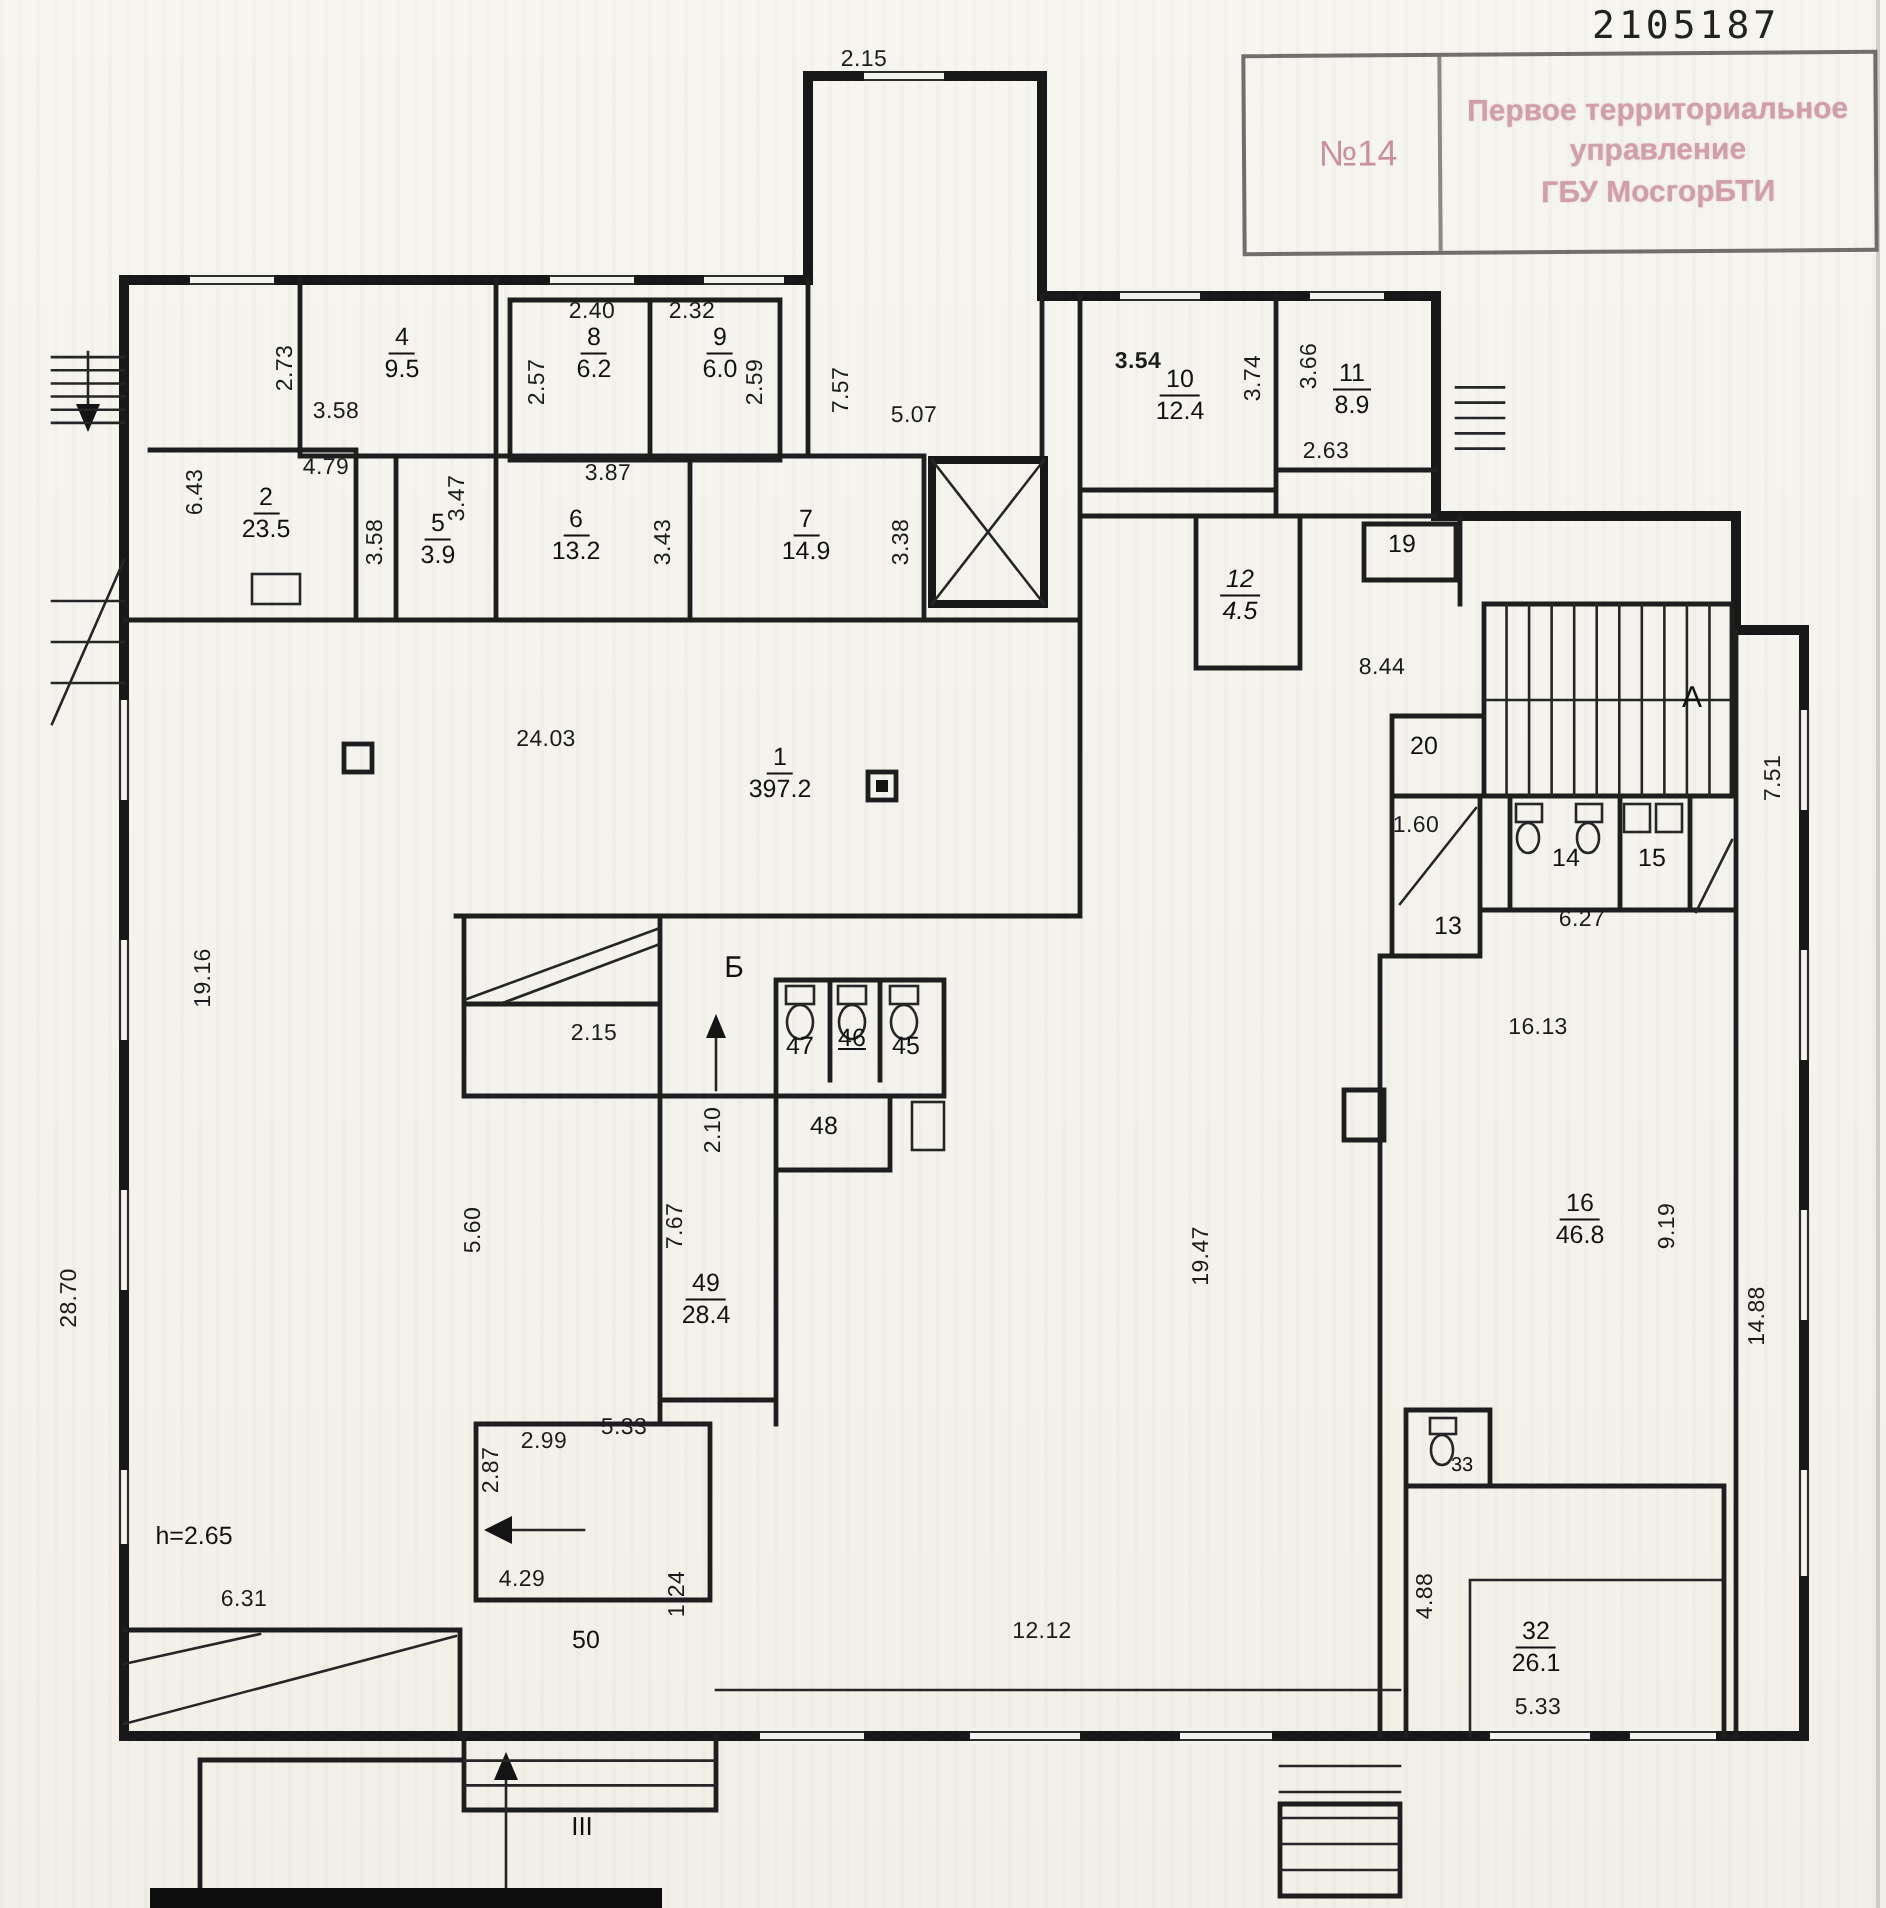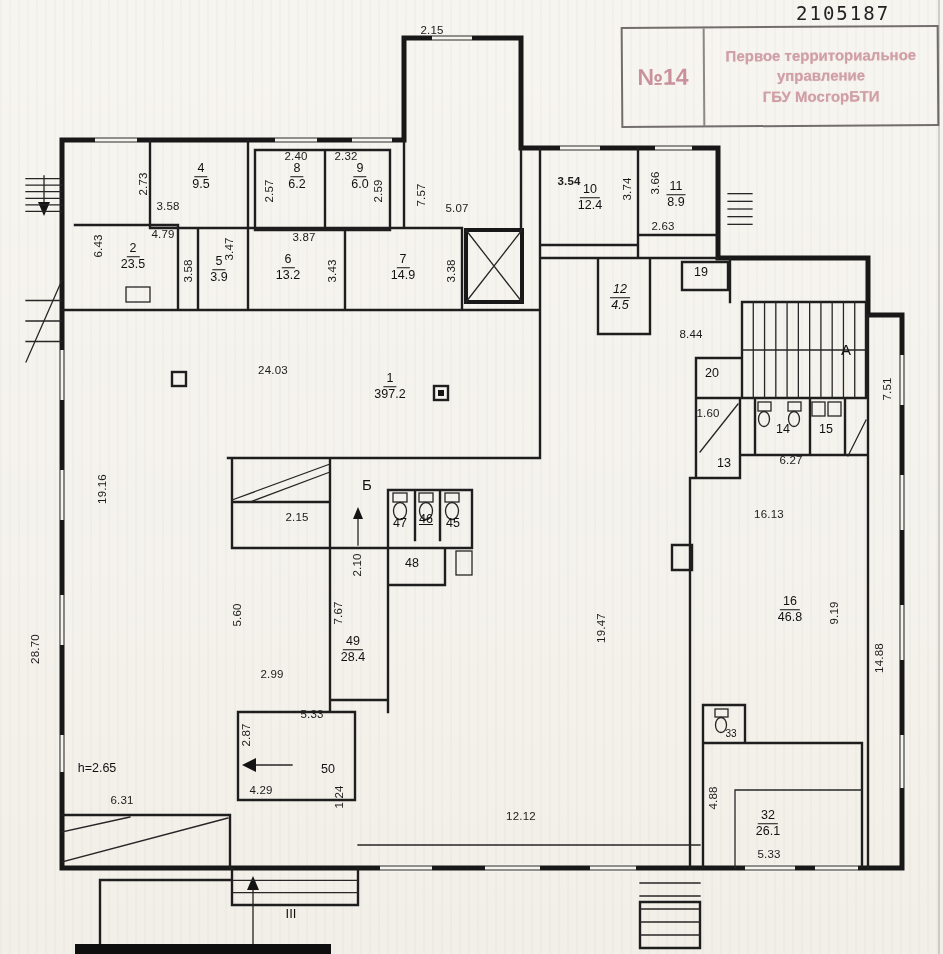--- a/index.html
+++ b/index.html
@@ -15,21 +15,21 @@
     font-size:19px;letter-spacing:2px;color:#222;
   }
   .stamp{
     position:absolute;left:621px;top:26px;width:314px;height:97px;
     border:2.5px solid rgba(70,65,65,0.75);display:flex;align-items:stretch;
     transform:rotate(-0.4deg);background:rgba(255,255,255,0.06);
   }
   .stamp-left{
     width:80px;border-right:2.5px solid rgba(70,65,65,0.7);
     display:flex;align-items:center;justify-content:center;
-    color:#c2808d;font-weight:bold;font-size:23px;opacity:.85;
+    color:#c2808d;font-weight:normal;font-size:18px;opacity:.85;margin-left:16px;
   }
   .stamp-right{
     flex:1;display:flex;flex-direction:column;justify-content:center;align-items:center;
     color:#c78b96;font-weight:bold;font-size:15px;line-height:1.35;opacity:.8;
     text-shadow:0 0 1px rgba(199,139,150,.7);text-align:center;
   }
   .floor-title{position:absolute;left:90px;top:38px;font-size:30px;font-weight:600;color:#101010;letter-spacing:1px;}
   .floor-title .num{display:inline-block;border-bottom:3px solid #101010;padding:0 20px 1px 20px;}
   .floor-title .word{margin-left:10px;}
   #plan-wrap{position:absolute;left:0;top:0;width:943px;height:954px;}
@@ -269,21 +269,21 @@
         <div class="plain" style="left: 701px; top: 272px;">19</div>
         <div class="plain" style="left: 712px; top: 373px;">20</div>
         <div class="plain" style="left: 724px; top: 463px;">13</div>
         <div class="plain" style="left: 783px; top: 429px;">14</div>
         <div class="plain" style="left: 826px; top: 429px;">15</div>
         <div class="plain" style="left: 731px; top: 733px; font-size: 10px;">33</div>
         <div class="plain" style="left: 453px; top: 523px;">45</div>
         <div class="plain" style="left: 426px; top: 519px; text-decoration: underline;">46</div>
         <div class="plain" style="left: 400px; top: 523px;">47</div>
         <div class="plain" style="left: 412px; top: 563px;">48</div>
-        <div class="plain" style="left: 293px; top: 769px; margin-left: 35px;">50</div>
+        <div class="plain" style="left: 293px; top: 820px;">50</div>
         <div class="plain" style="left: 846px; top: 349px; font-size: 15px;">А</div>
         <div class="plain" style="left: 367px; top: 484px; font-size: 15px;">Б</div>
         <div class="plain" style="left: 291px; top: 913px; font-size: 13px;">III</div>
         <div class="plain" style="left: 97px; top: 768px;">h=2.65</div>
         <div class="dim" style="left: 432px; top: 30px;">2.15</div>
         <div class="dim v" style="left: 143px; top: 184px;">2.73</div>
         <div class="dim" style="left: 168px; top: 206px;">3.58</div>
         <div class="dim" style="left: 163px; top: 234px;">4.79</div>
         <div class="dim v" style="left: 98px; top: 246px;">6.43</div>
         <div class="dim v" style="left: 188px; top: 271px;">3.58</div>
@@ -306,21 +306,21 @@
         <div class="dim v" style="left: 887px; top: 389px;">7.51</div>
         <div class="dim" style="left: 708px; top: 413px;">1.60</div>
         <div class="dim" style="left: 791px; top: 460px;">6.27</div>
         <div class="dim" style="left: 769px; top: 514px;">16.13</div>
         <div class="dim v" style="left: 102px; top: 489px;">19.16</div>
         <div class="dim v" style="left: 35px; top: 649px;">28.70</div>
         <div class="dim" style="left: 297px; top: 517px;">2.15</div>
         <div class="dim v" style="left: 357px; top: 565px;">2.10</div>
         <div class="dim v" style="left: 237px; top: 615px;">5.60</div>
         <div class="dim v" style="left: 338px; top: 613px;">7.67</div>
-        <div class="dim" style="left: 272px; top: 674px;">2.99</div>
+        <div class="dim" style="left: 272px; top: 721px;">2.99</div>
         <div class="dim" style="left: 312px; top: 714px;">5.33</div>
         <div class="dim v" style="left: 246px; top: 735px;">2.87</div>
         <div class="dim" style="left: 261px; top: 790px;">4.29</div>
         <div class="dim v" style="left: 339px; top: 797px;">1.24</div>
         <div class="dim" style="left: 122px; top: 800px;">6.31</div>
         <div class="dim" style="left: 521px; top: 816px;">12.12</div>
         <div class="dim v" style="left: 601px; top: 628px;">19.47</div>
         <div class="dim v" style="left: 834px; top: 613px;">9.19</div>
         <div class="dim v" style="left: 879px; top: 658px;">14.88</div>
         <div class="dim v" style="left: 713px; top: 798px;">4.88</div>

